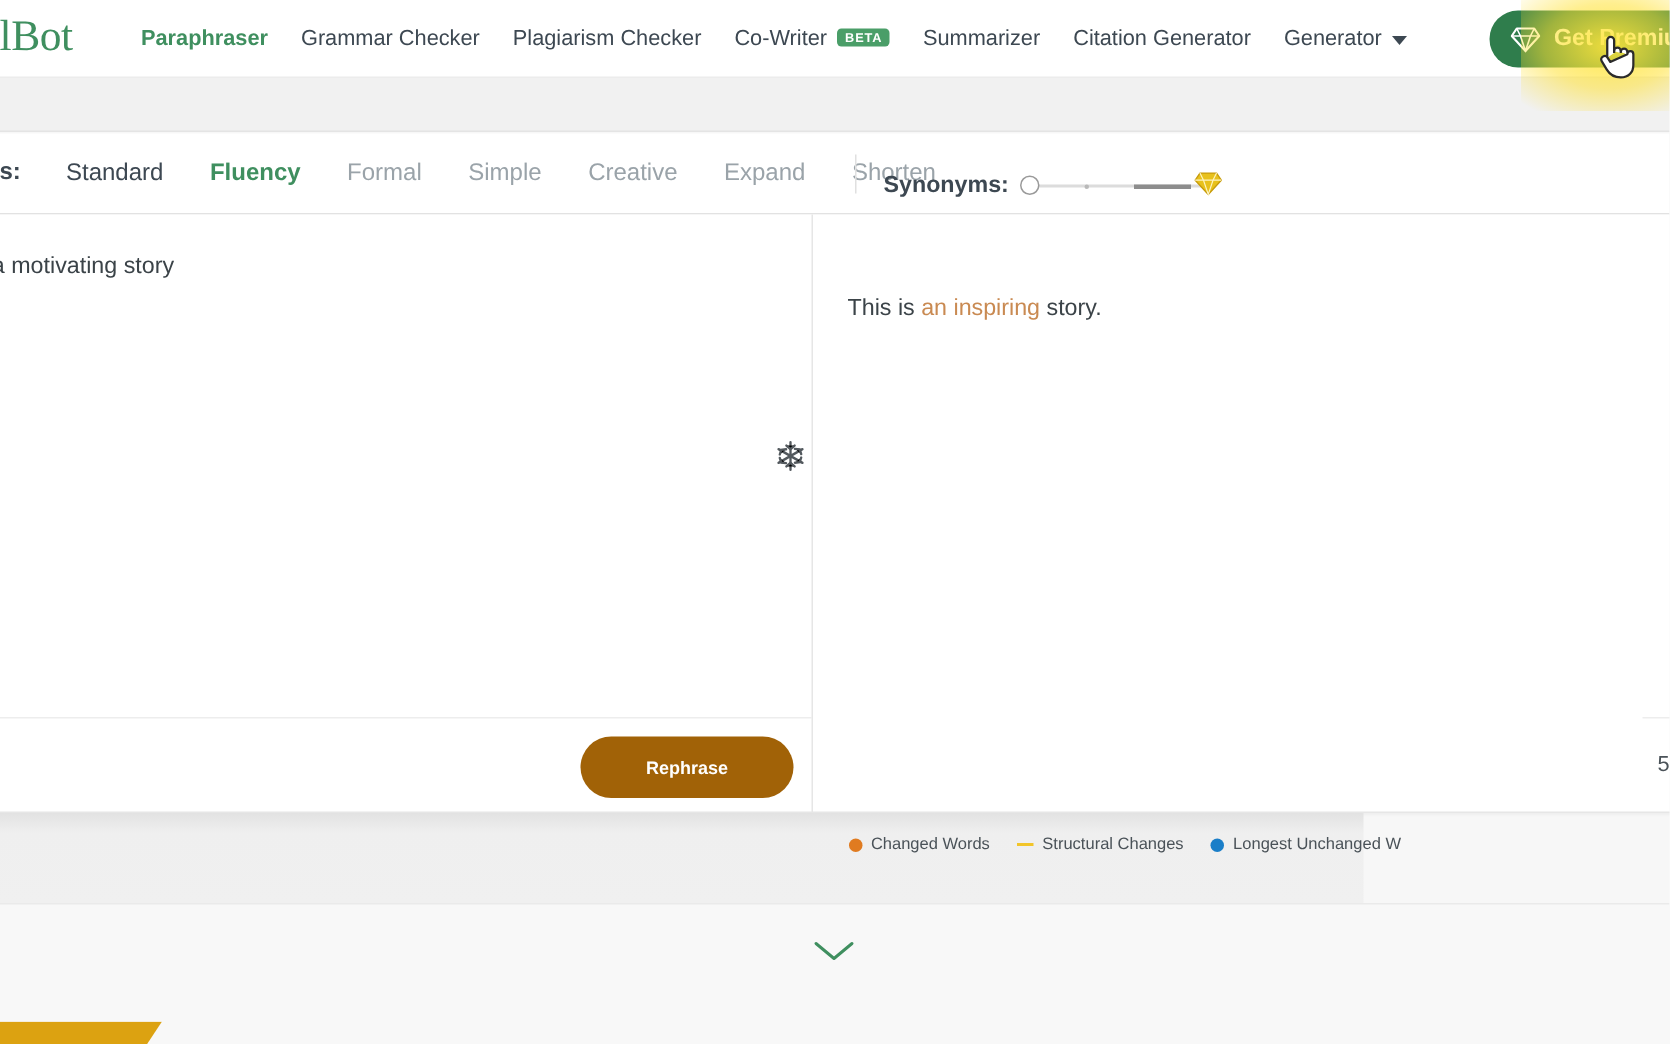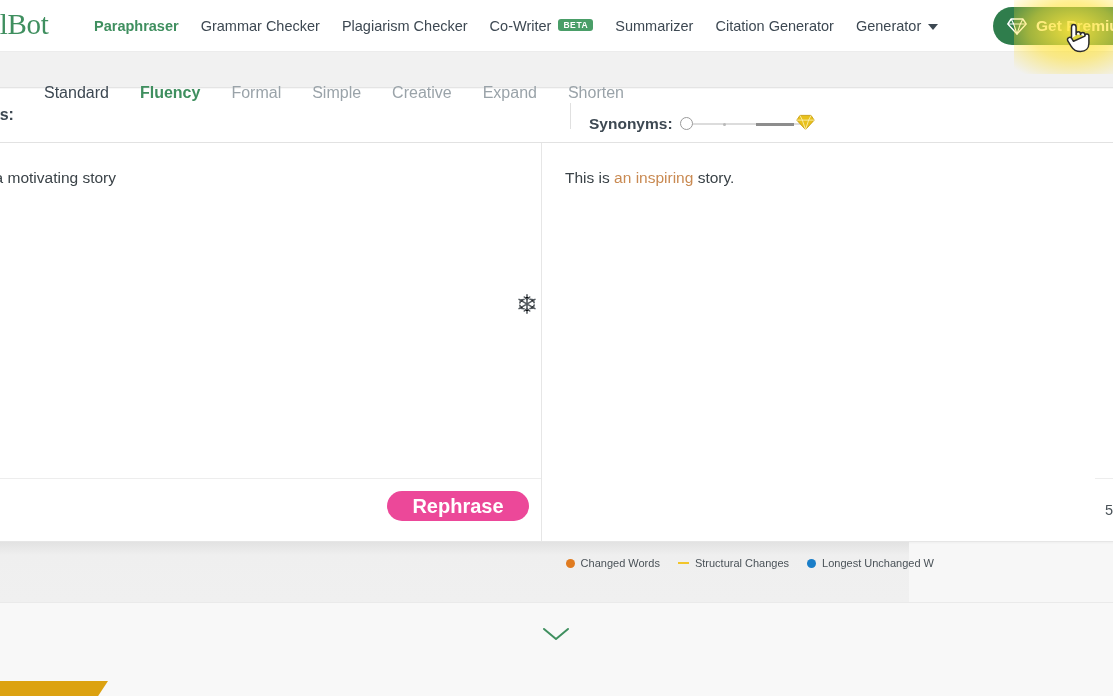--- a/index.html
+++ b/index.html
@@ -95,21 +95,21 @@
   .modes-label {
     position: absolute; left: -19px; top: 17px;
     font-size: 16px; font-weight: 700; color: #3d4852; white-space: nowrap;
   }
   .modes-list {
     position: absolute; left: 44px; top: 0; height: 54px;
     display: flex; align-items: center;
   }
   .mode-item {
     font-size: 16px; color: #9aa3a9; cursor: pointer;
-    height: 64px; display: flex; align-items: flex-start;
+    height: 64px; display: flex; align-items: center;
     padding: 0 0; margin-right: 31px; position: relative;
     white-space: nowrap;
   }
   .mode-item.dark { color: #3d4852; }
   .mode-item.active { color: #3f8f5f; font-weight: 700; }
   .mode-item.active::after {
     content: ""; position: absolute; left: -4px; right: -4px; bottom: 0;
     height: 2.5px; background: #3f8f5f;
   }
   .mode-divider {
@@ -159,21 +159,21 @@
   }
   .panel-left { position: absolute; left: 0; top: 0; width: 552px; height: 399px; }
   .panel-right { position: absolute; left: 553px; top: 0; width: 584px; height: 399px; }
 
   .editor-text {
     position: absolute; top: 23px;
     font-size: 15.5px; color: #3b4348; line-height: 1.5;
     white-space: nowrap;
   }
   .panel-left .editor-text { left: -22px; }
-  .panel-right .editor-text { left: 23px; }
+  .panel-right .editor-text { left: 23px; margin-top: 28px; }
   .changed-word { color: #c98a52; }
 
   .freeze-ico {
     position: absolute; left: 527px; top: 150px;
     cursor: pointer; z-index: 5;
   }
 
   
   .card-footer-left {
     position: absolute; left: 0; bottom: 0; width: 552px; height: 64px;
@@ -184,23 +184,23 @@
     border-top: 1px solid #ededed;
   }
   .wordcount {
     position: absolute; top: 23px;
     font-size: 14.5px; color: #4a5258; white-space: nowrap;
   }
   .card-footer-right .wordcount { left: 10px; }
 
   .rephrase-btn {
     position: absolute; left: 398px; top: 12px;
-    width: 142px; height: 30px;
-    background: #ec4899; border-radius: 21px;
-    color: #ffffff; font-size: 20px; font-weight: 700;
+    width: 142px; height: 41px;
+    background: #a16207; border-radius: 21px;
+    color: #ffffff; font-size: 12px; font-weight: 700;
     display: flex; align-items: center; justify-content: center;
     cursor: pointer; border: none;
     font-family: "Liberation Sans", sans-serif;
   }
 
   
   .legend-area {
     position: absolute; left: 0; top: 542px; width: 909px; height: 60px;
     background: linear-gradient(to bottom, #e2e2e2 0%, #efefef 22%, #f0f0f0 100%);
   }

